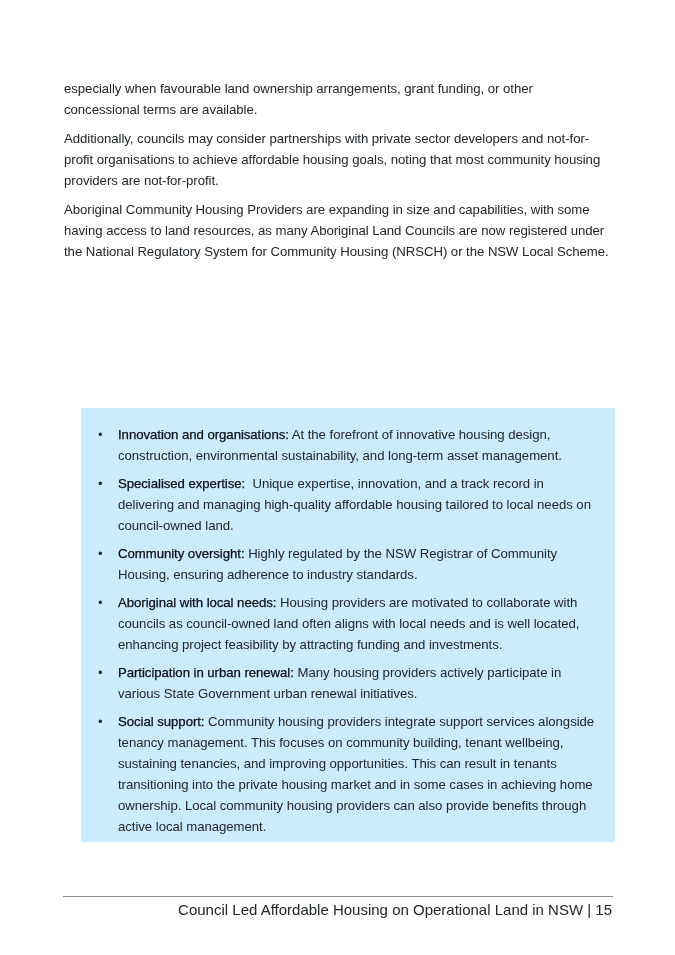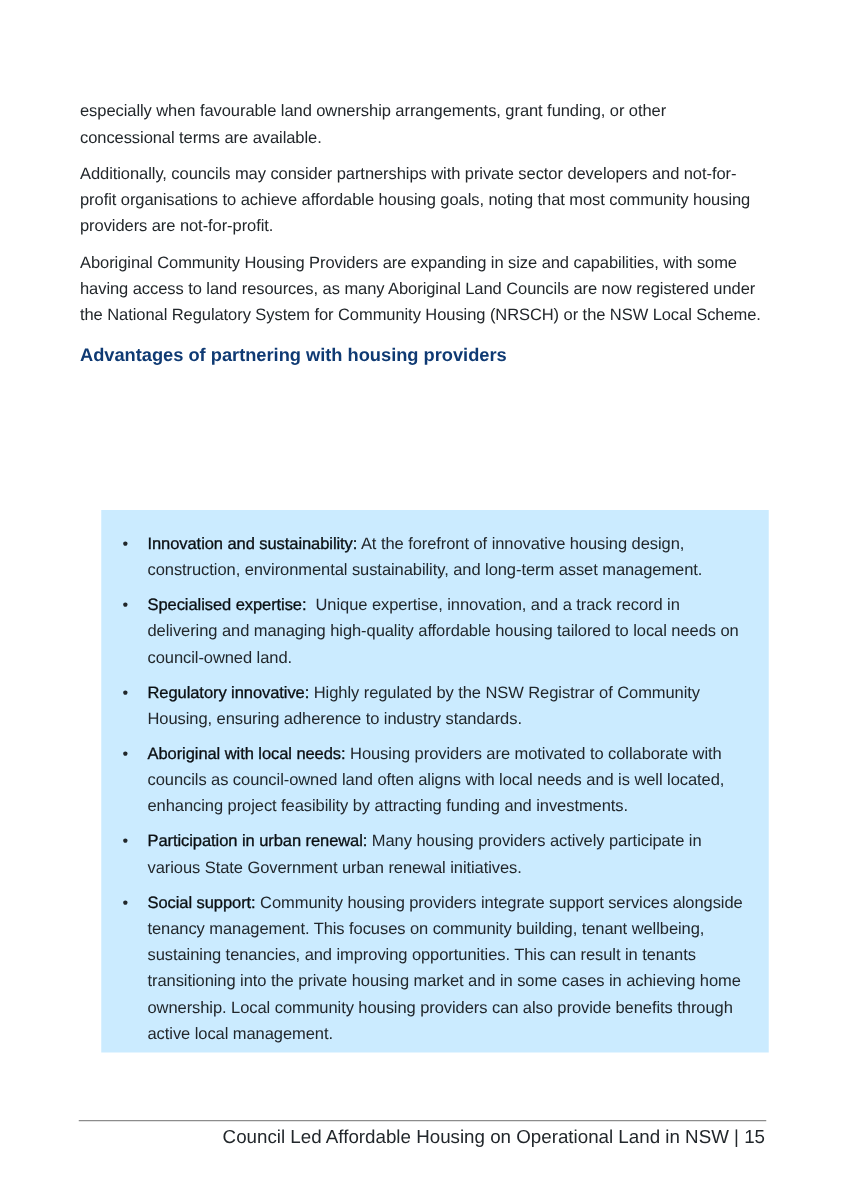--- a/index.html
+++ b/index.html
@@ -89,36 +89,35 @@
       color: #22272b;
     }
   </style>
 </head>
 <body>
 
 <div class="page">
   <p class="para">especially when favourable land ownership arrangements, grant funding, or other concessional terms are available.</p>
   <p class="para">Additionally, councils may consider partnerships with private sector developers and not-for-profit organisations to achieve affordable housing goals, noting that most community housing providers are not-for-profit.</p>
   <p class="para">Aboriginal Community Housing Providers are expanding in size and capabilities, with some having access to land resources, as many Aboriginal Land Councils are now registered under the National Regulatory System for Community Housing (NRSCH) or the NSW Local Scheme.</p>
-  <h2 class="section-heading">Advantages of partnering with housing providers</h2>
 </div>
 
 <div class="callout">
   <ul class="adv-list">
     <li>
       <span class="bullet">•</span>
-      <span class="item-title">Innovation and sustainability:</span><span> At the forefront of innovative housing design, construction, environmental sustainability, and long-term asset management.</span>
+      <span class="item-title">Innovation and organisations:</span><span> At the forefront of innovative housing design, construction, environmental sustainability, and long-term asset management.</span>
     </li>
     <li>
       <span class="bullet">•</span>
       <span class="item-title">Specialised expertise:</span><span style="white-space: pre-wrap;">  Unique expertise, innovation, and a track record in delivering and managing high-quality affordable housing tailored to local needs on council-owned land.</span>
     </li>
     <li>
       <span class="bullet">•</span>
-      <span class="item-title">Regulatory innovative:</span><span> Highly regulated by the NSW Registrar of Community Housing, ensuring adherence to industry standards.</span>
+      <span class="item-title">Community oversight:</span><span> Highly regulated by the NSW Registrar of Community Housing, ensuring adherence to industry standards.</span>
     </li>
     <li>
       <span class="bullet">•</span>
       <span class="item-title">Aboriginal with local needs:</span><span> Housing providers are motivated to collaborate with councils as council-owned land often aligns with local needs and is well located, enhancing project feasibility by attracting funding and investments.</span>
     </li>
     <li>
       <span class="bullet">•</span>
       <span class="item-title">Participation in urban renewal:</span><span> Many housing providers actively participate in various State Government urban renewal initiatives.</span>
     </li>
     <li>

